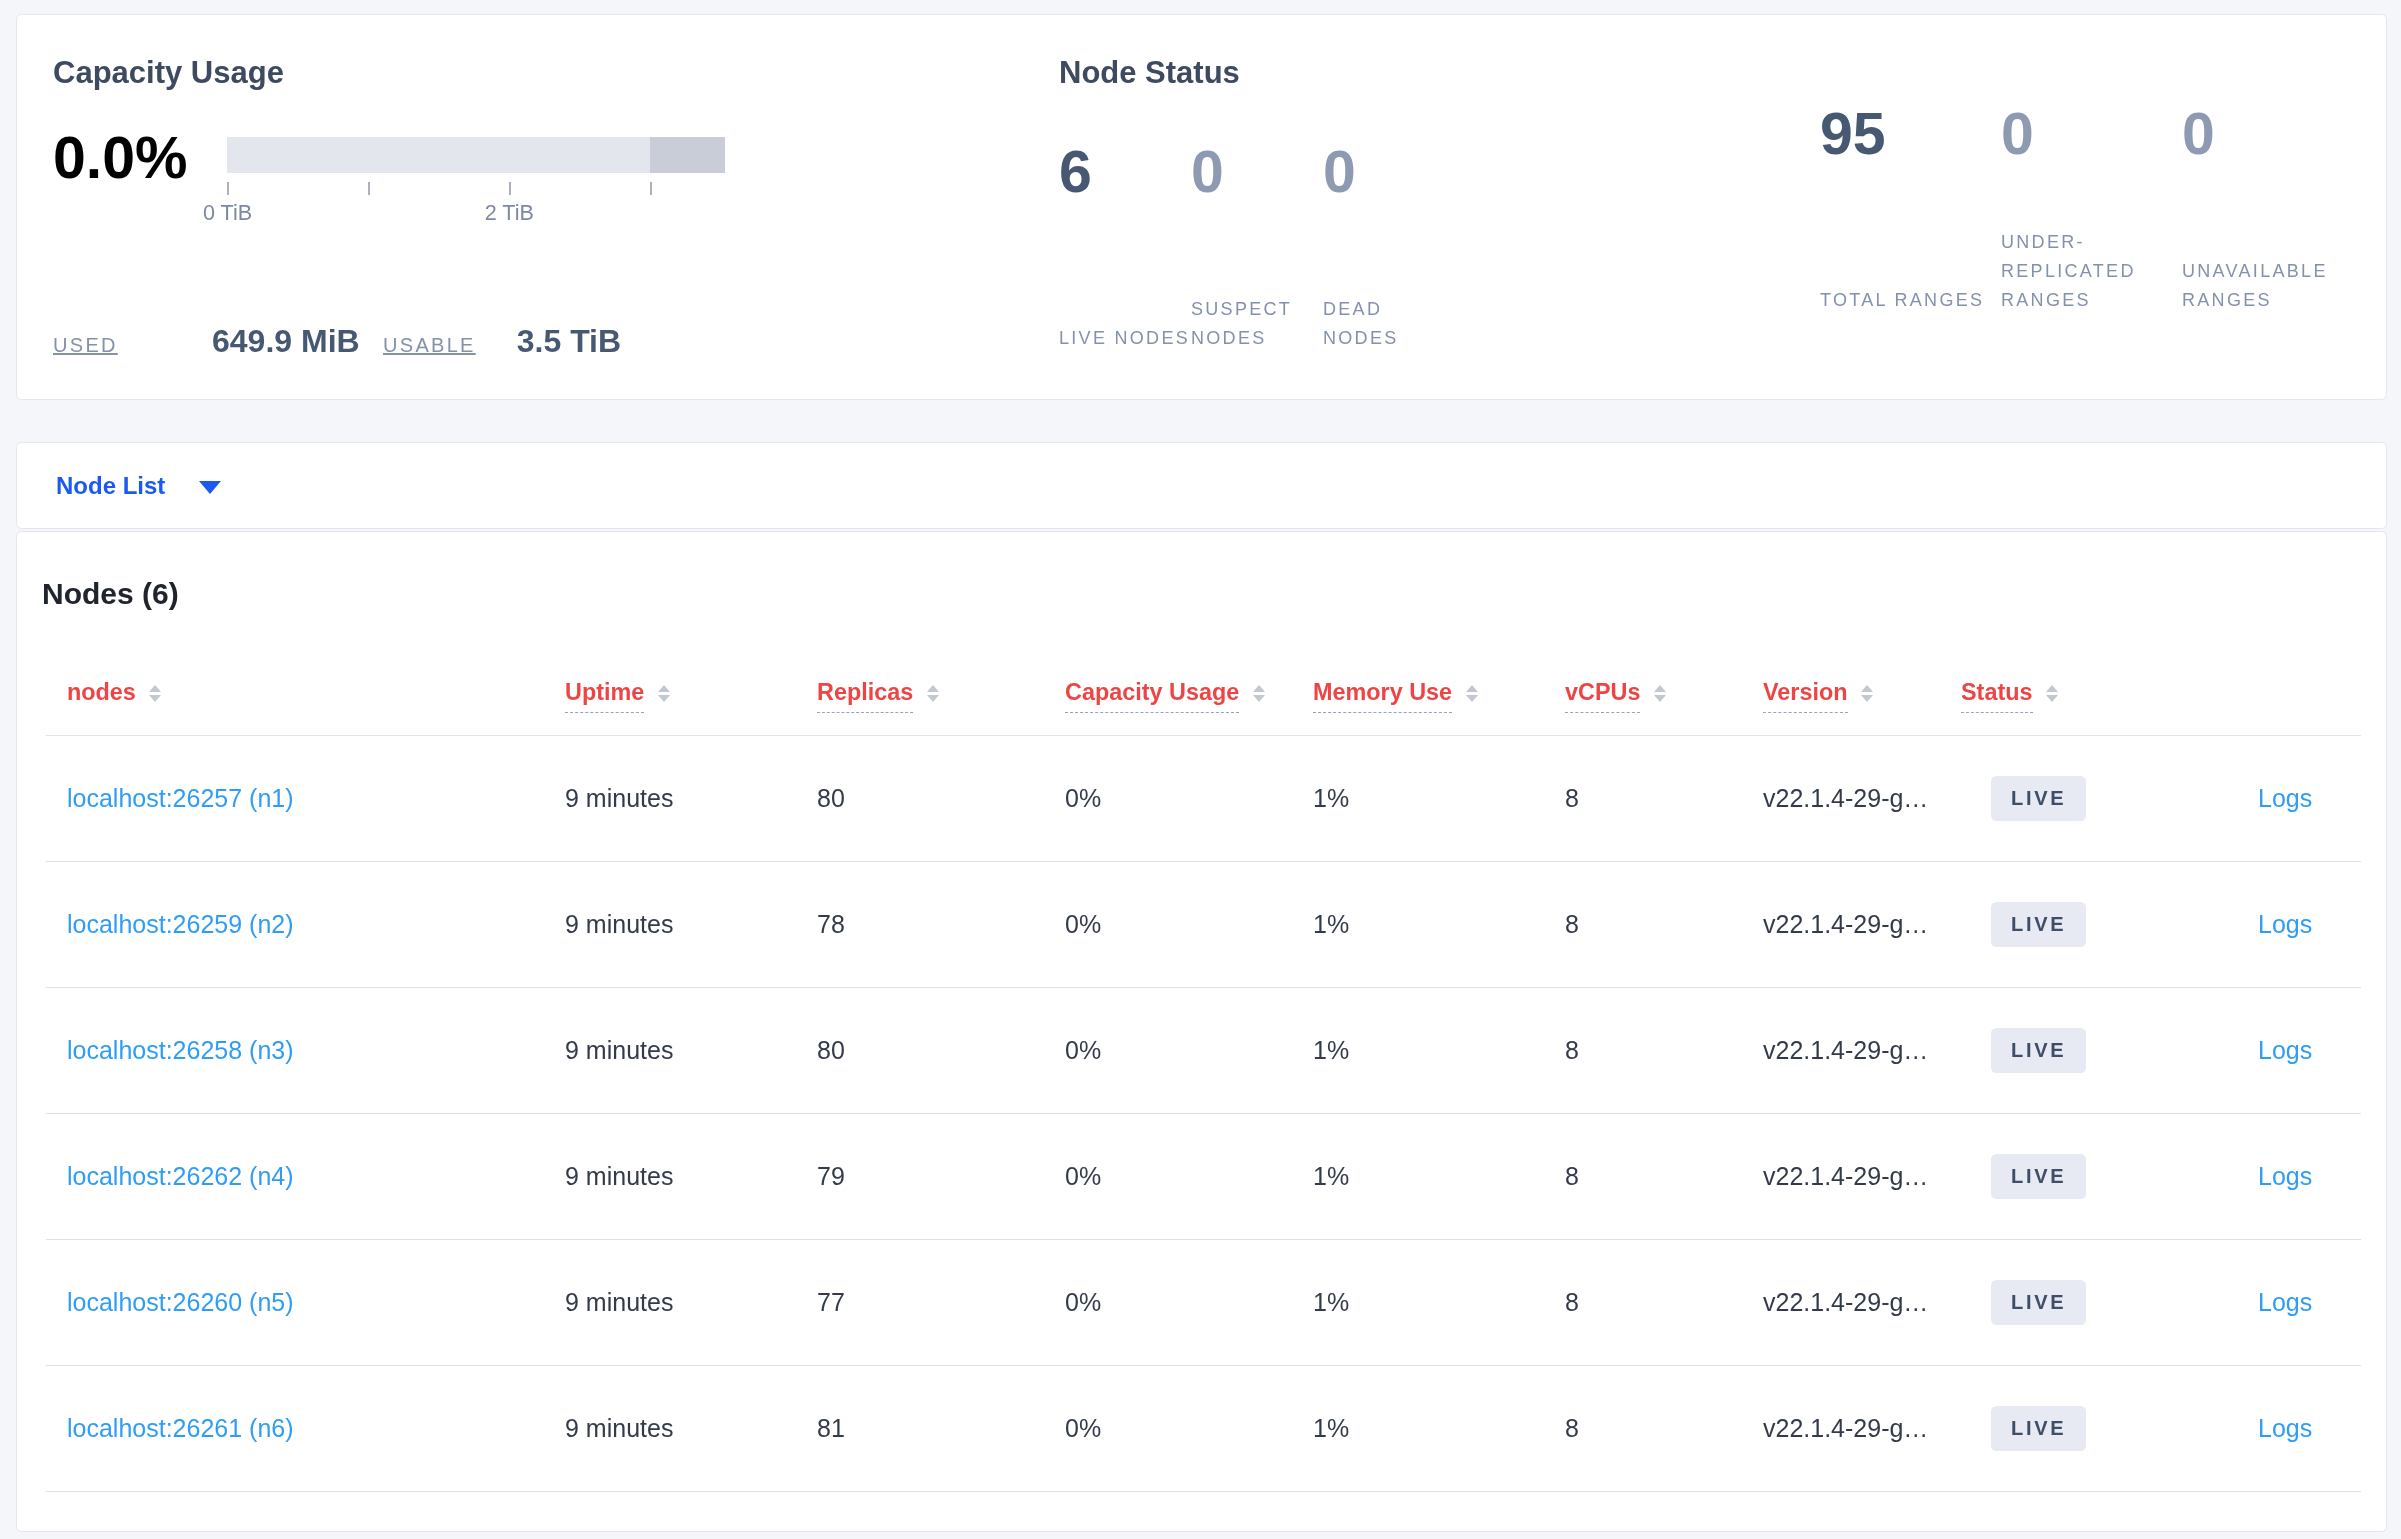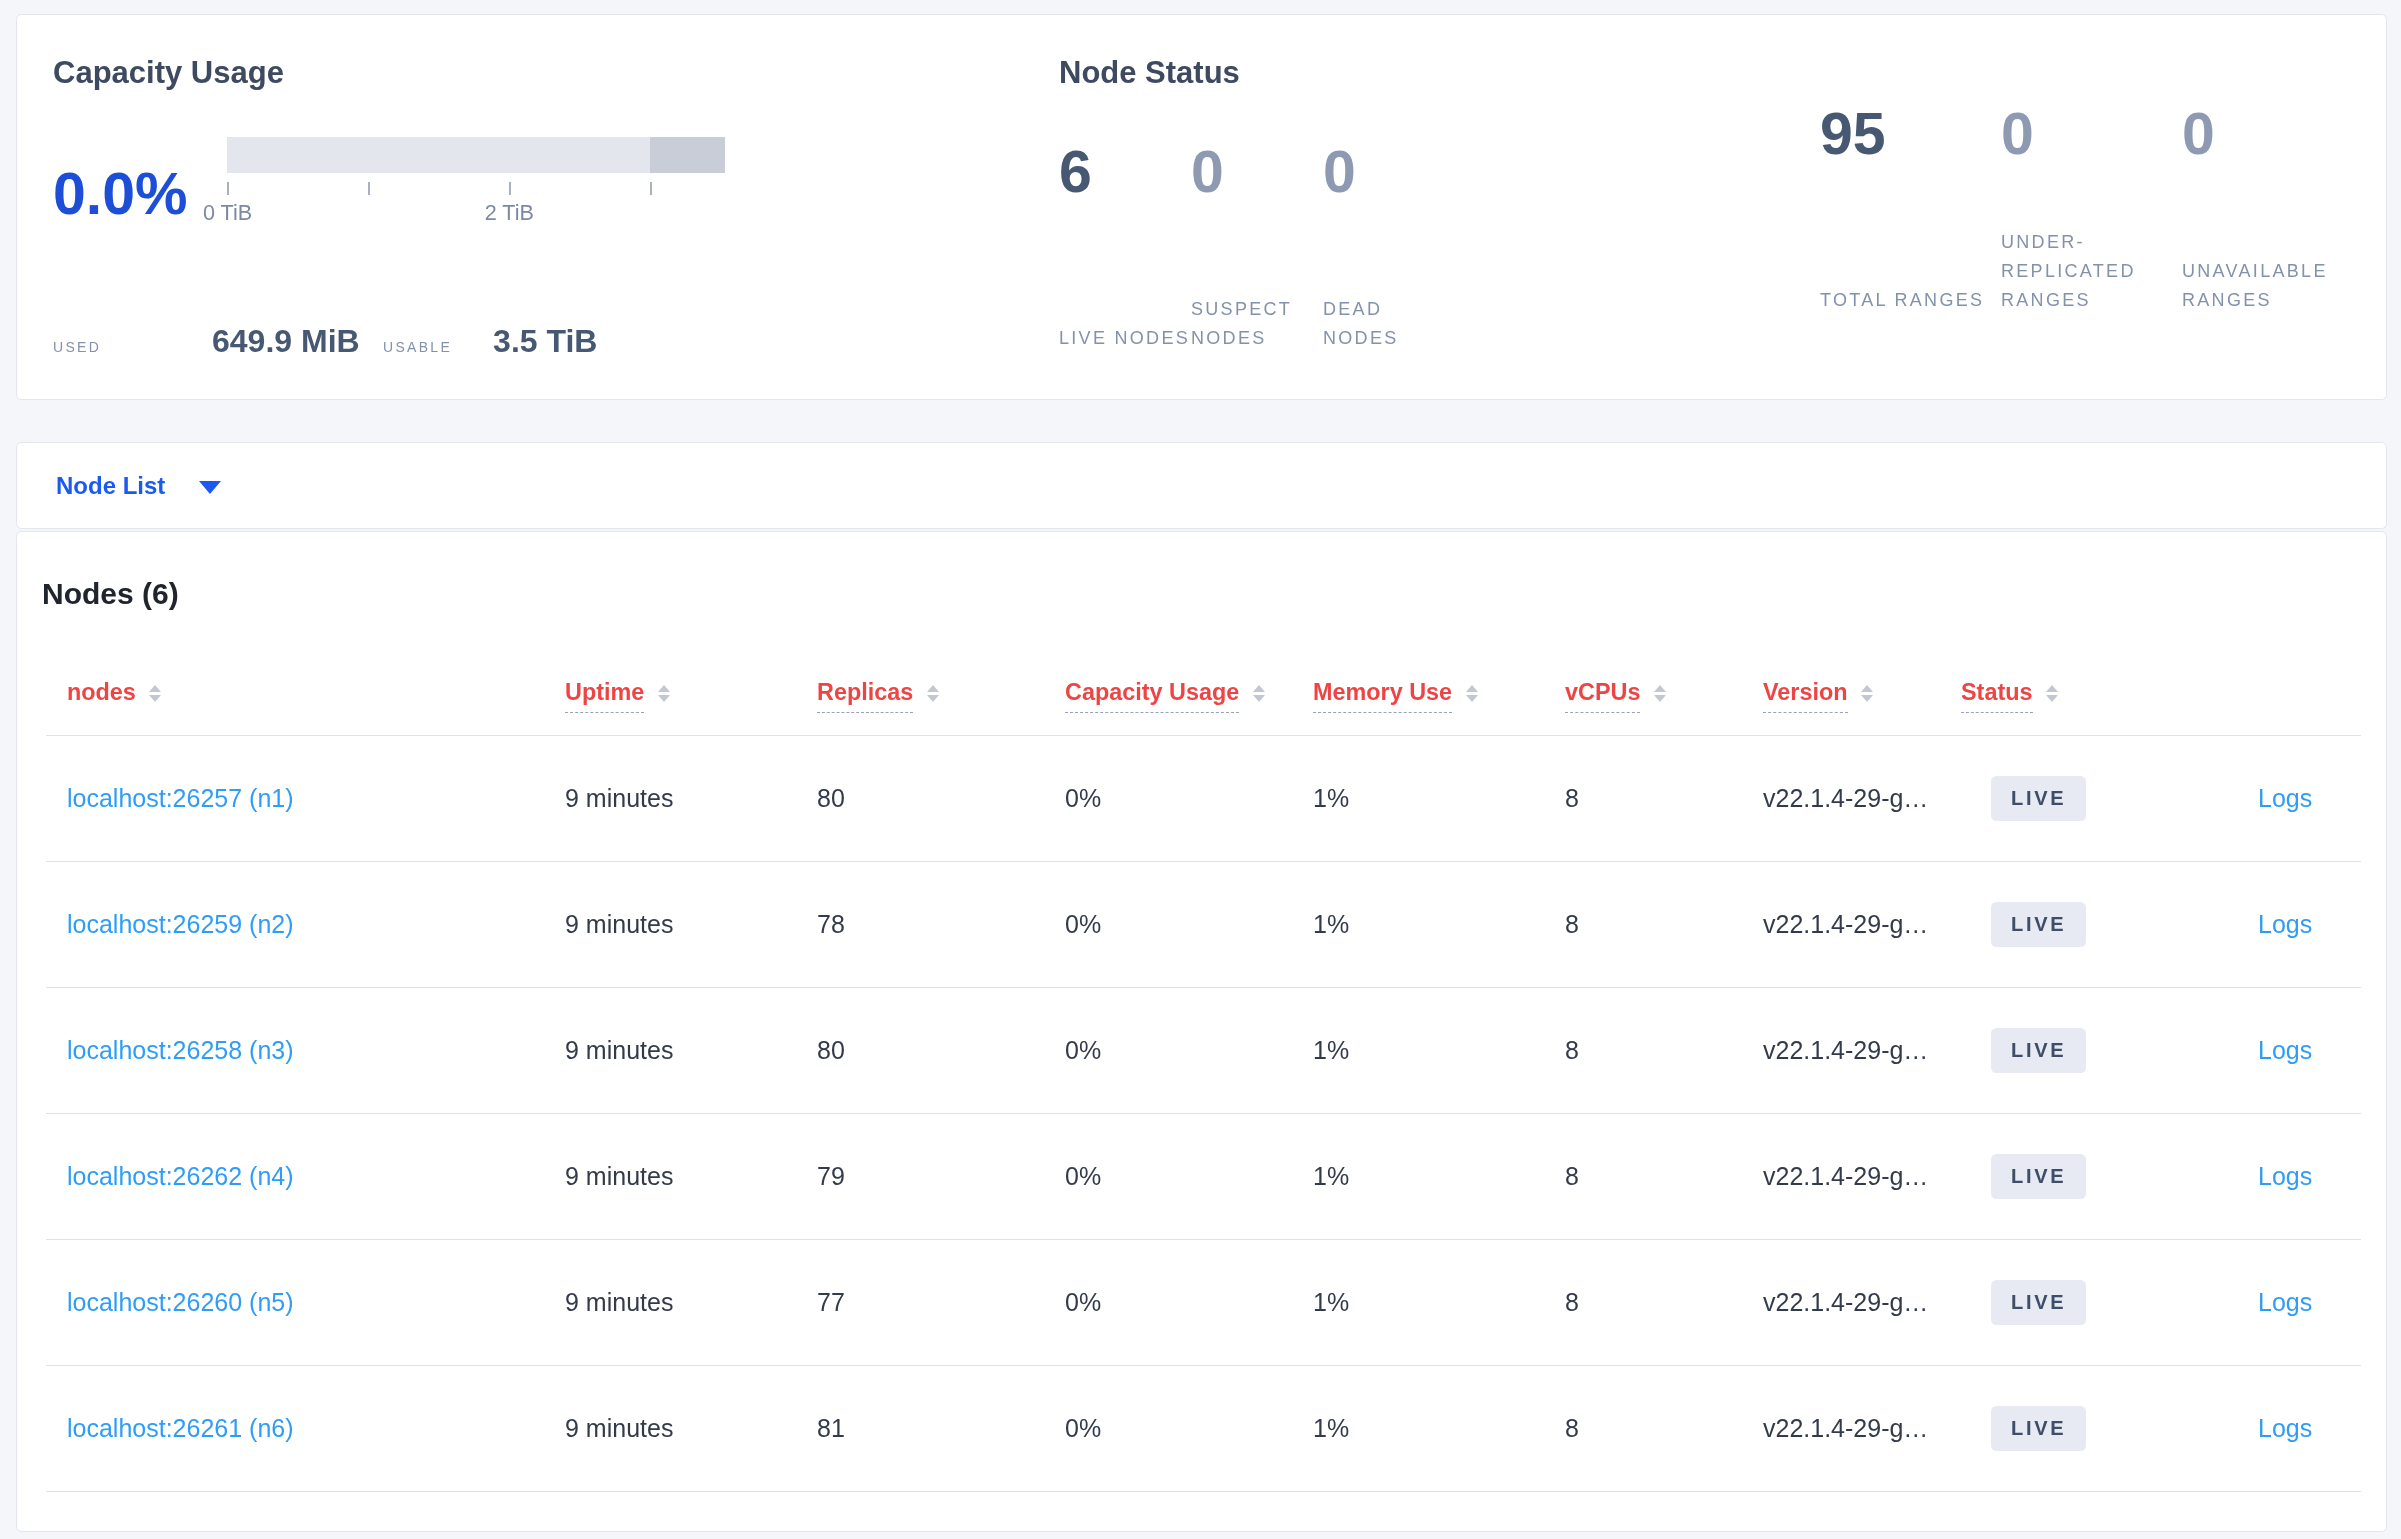--- a/index.html
+++ b/index.html
@@ -31,31 +31,31 @@
   .sec-replication .stat { width:181px; }
   .stat-value { font-size:59px; line-height:1; font-weight:600; color:#475972; }
   .stat-value.dim { color:#8e9ab2; }
   .stat-label {
     margin-top:auto; font-size:18px; letter-spacing:2.3px;
     color:#8491aa; line-height:1.6; font-weight:400;
   }
 
   
   .cap-chart { display:flex; margin-top:31px; }
-  .cap-percent { font-size:59px; line-height:69px; font-weight:600; color:#1d4ed8;margin-top:36px; }
+  .cap-percent { font-size:59px; line-height:69px; font-weight:600; color:#000000; }
   .bar-wrap { position:relative; width:498px; height:99px; margin-left:40px; margin-top:12.6px; }
   .bar-track { position:absolute; left:0; top:0; width:100%; height:36px; background:#e3e6ed; }
   .bar-other { position:absolute; top:0; right:0; height:36px; background:#c9cdd7; }
   .tick { position:absolute; top:45px; width:1.8px; height:12.6px; background:#a9b1c0; }
   .tick-label {
     position:absolute; top:63px; width:108px; margin-left:-54px; text-align:center;
     font-size:21.6px; color:#7d89a3;
   }
   .cap-usage { display:flex; align-items:baseline; margin-top:87px; }
-  .usage-label { font-size:14px; letter-spacing:2.3px; color:#8491aa; }
+  .usage-label { font-size:20px; letter-spacing:2.3px; color:#8491aa;text-decoration:underline; }
   .usage-label.first { width:159px; }
   .usage-value { font-size:32px; font-weight:600; color:#475972;text-align:center; }
   .usage-label.second { margin-left:23.4px; }
   .usage-value.second { margin-left:41px; }
 
   
   .selector-inner { display:flex; align-items:center; height:100%; padding-left:39px; }
   .selector-label { font-size:24px; font-weight:600; color:#1a5af2; cursor:pointer; }
   .caret {
     width:0; height:0; margin-left:34px; margin-top:3.6px;

